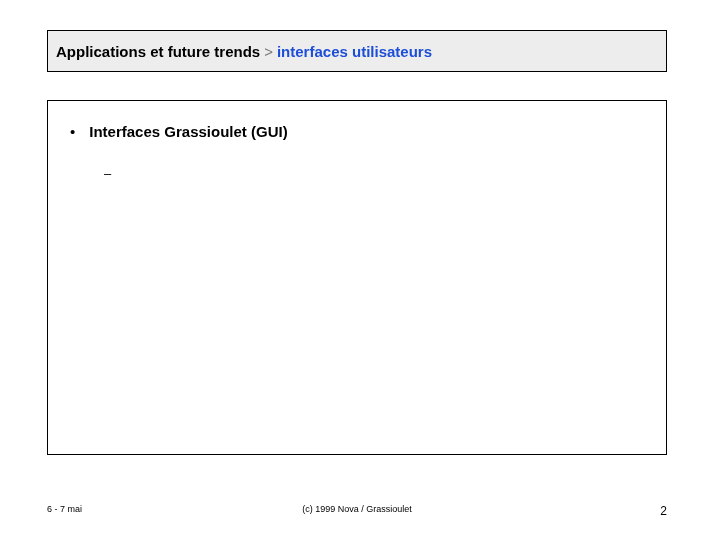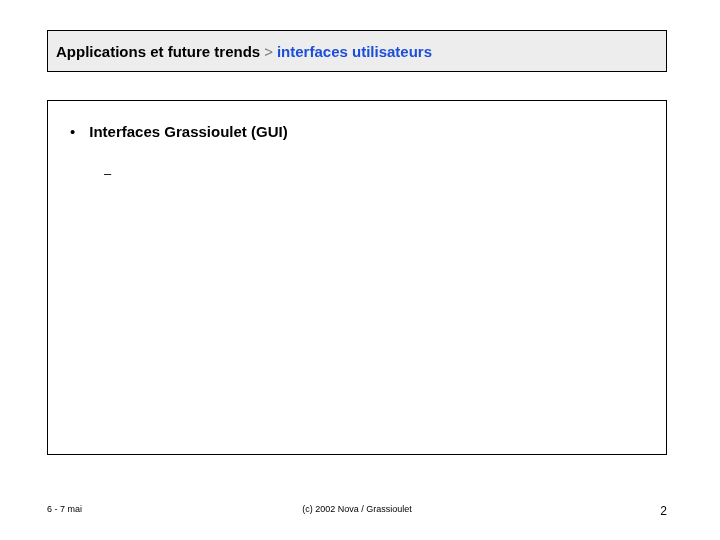--- a/index.html
+++ b/index.html
@@ -87,17 +87,17 @@
       <span class="bullet1">•</span>
       <span>Interfaces Grassioulet (GUI)</span>
     </div>
     <div class="level2">
       <span class="dash">–</span>
     </div>
   </div>
 
   <div class="footer">
     <span class="left">6 - 7 mai</span>
-    <span class="center">(c) 2002 Nova / Grassioulet</span>
+    <span class="center">(c) 1999 Nova / Grassioulet</span>
     <span class="right">2</span>
   </div>
 
 </div>
 
 </body></html>

